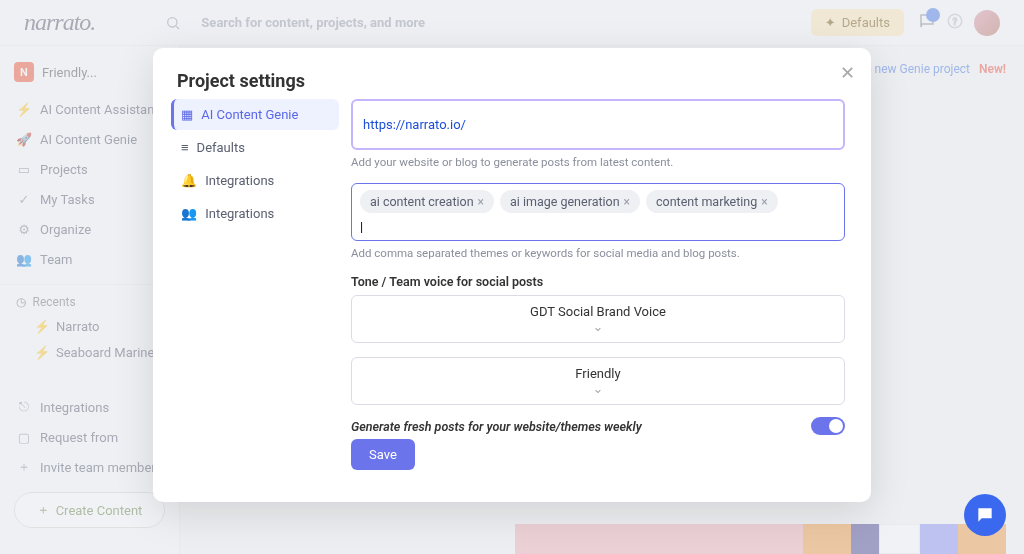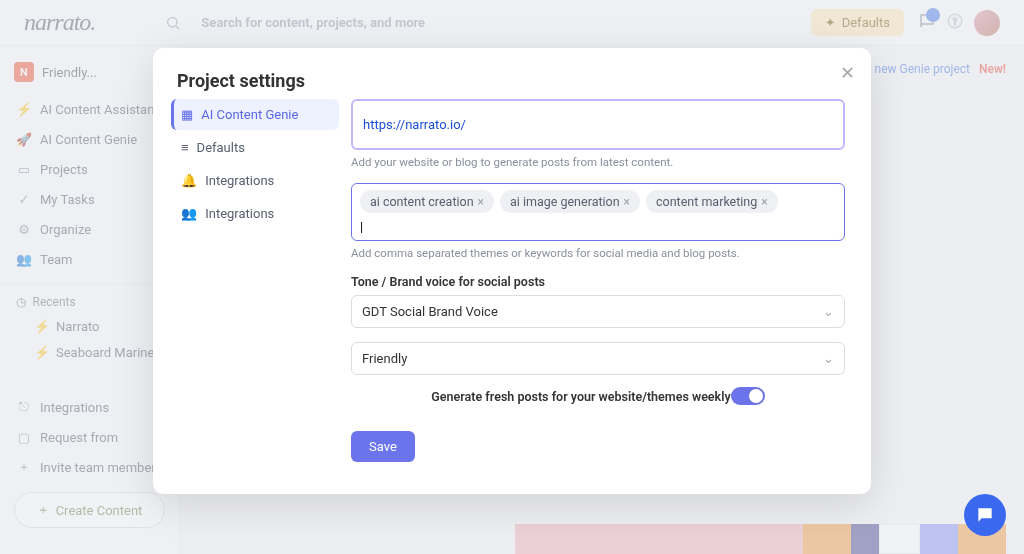--- a/index.html
+++ b/index.html
@@ -52,22 +52,22 @@
 .snav-item.active { background: #eef2ff; color: #5a67e6; border-left: 3px solid #6b74ea; padding-left: 7px; }
 .settings-content { flex: 1; }
 .settings-content h3 { font-size: 15px; font-weight: 700; color: #333; margin-bottom: 14px; }
 .form-label { font-size: 12.5px; font-weight: 600; color: #333; margin-bottom: 6px; display: block; }
 .form-help { font-size: 11.5px; color: #8a8f9c; margin-top: 5px; margin-bottom: 14px; display: block; }
 .input { width: 100%; border: 2px solid #c4b5fd; border-radius: 6px; padding: 16px 10px; font-size: 13px; color: #1d4ed8; }
 .tagbox { border: 1px solid #6b74ea; border-radius: 6px; padding: 6px 8px; display: flex; flex-wrap: wrap; gap: 6px; align-items: center; }
 .tag { background: #eef0f4; border-radius: 14px; padding: 4px 10px; font-size: 12.5px; color: #5a6070; display: flex; align-items: flex-end; gap: 4px; }
 .tag .x { color: #9aa0ac; font-size: 12px; }
 .tag-input { border: none; outline: none; font-size: 13px; min-width: 40px; }
-.select { width: 100%; border: 1px solid #d9dce3; border-radius: 6px; padding: 8px 10px; font-size: 13px; color: #333; display: flex; justify-content: space-between; align-items: center; }
-.toggle-row { display: flex; align-items: center; justify-content: center; margin: 12px 0 26px; }
+.select { width: 100%; border: 1px solid #d9dce3; border-radius: 6px; padding: 8px 10px; font-size: 13px; color: #333; display: flex; justify-content: space-between; align-items: center; flex-direction: column; }
+.toggle-row { display: flex; align-items: center; justify-content: space-between; margin: 12px 0 4px; font-style: italic; }
 .toggle { width: 34px; height: 18px; background: #6b74ea; border-radius: 10px; position: relative; }
 .toggle::after { content: ""; position: absolute; right: 2px; top: 2px; width: 14px; height: 14px; background: #fff; border-radius: 50%; }
 .save-btn { background: #6b74ea; color: #fff; border-radius: 6px; padding: 8px 18px; font-size: 13px; margin-bottom: 10px; display: inline-block; }
 
 
 .chat-fab { position: absolute; right: 18px; bottom: 18px; width: 42px; height: 42px; background: #3a69f0; border-radius: 50%; display: flex; align-items: center; justify-content: center; color: #fff; }
 </style>
 </head>
 <body>
 
@@ -223,21 +223,21 @@
               <span class="x">×</span>
             </span>
           <span class="tag">
               <span>content marketing</span>
               <span class="x">×</span>
             </span>
           <input class="tag-input" value="|" style="">
         </div>
         <span class="form-help">Add comma separated themes or keywords for social media and blog posts.</span>
 
-        <label class="form-label">Tone / Brand voice for social posts</label>
+        <label class="form-label">Tone / Team voice for social posts</label>
         <div class="select">
             <span>GDT Social Brand Voice</span>
             <span style="color:#aaa">⌄</span>
           </div>
         <div style="height:14px"></div>
 
         <div class="select">
             <span>Friendly</span>
             <span style="color:#aaa">⌄</span>
           </div>

